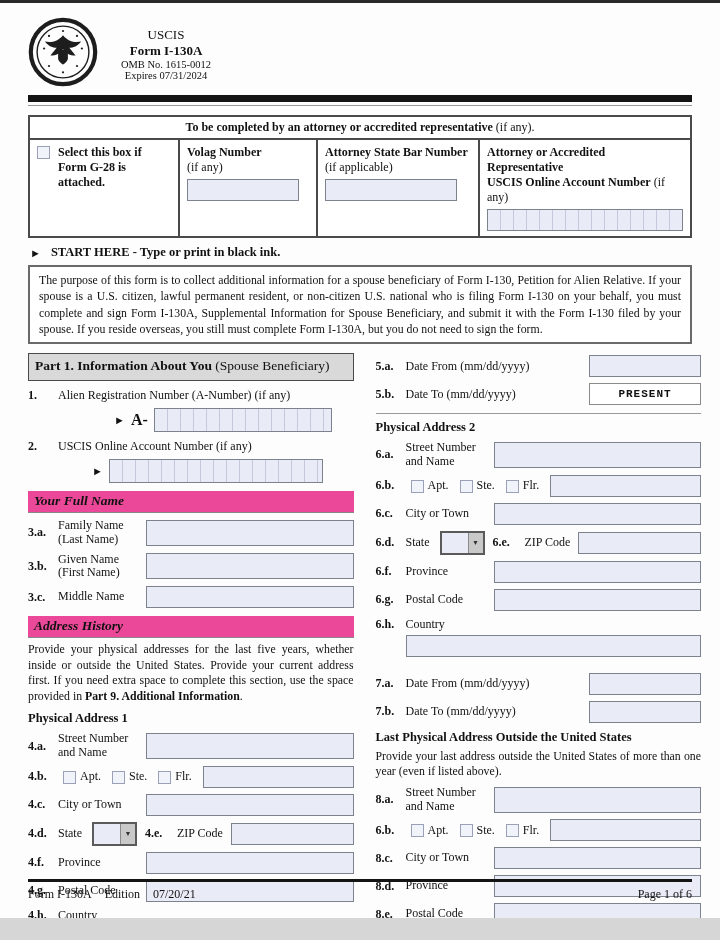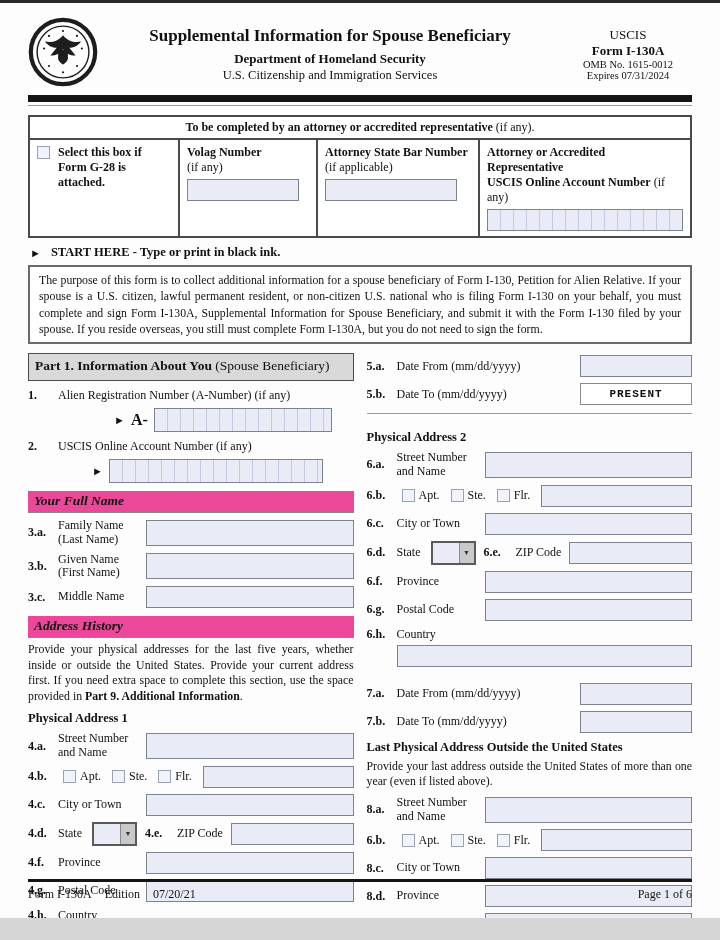--- a/index.html
+++ b/index.html
@@ -44,38 +44,38 @@
   .c3 .fld { width: 132px; }
 
   
   .start { display: flex; align-items: center; gap: 10px; margin: 7px 0 5px 2px; font-size: 12.5px; font-weight: bold; }
   .start .arrow { font-size: 11px; }
 
   
   .purpose { border: 2px solid #6a6a6a; background: #fff; padding: 5px 9px; font-size: 11.8px; line-height: 1.38; text-align: justify; }
 
   
-  .cols { display: flex; gap: 13px; margin-top: 9px; }
+  .cols { display: flex; gap: 22px; margin-top: 9px; }
   .col { width: 325.5px; flex: none; }
 
   .part1 { background: #d9d9d9; border: 1.5px solid #4a4a4a; padding: 4px 6px 5px; font-size: 13.5px; line-height: 1.25; }
   .band { background: #ec4899; border-bottom: 1.5px solid #888; padding: 2px 6px 3px; font-size: 13.5px; font-weight: bold; font-style: italic; margin-top: 8px; }
 
   .row { display: flex; align-items: center; margin-top: 6px; font-size: 12px; }
   .num { flex: none; width: 30px; font-weight: bold; }
   .lbl2 { flex: none; width: 88px; line-height: 1.15; }
   .lbl { flex: none; }
   .grow { flex: 1; }
   .item-label { display: flex; margin-top: 7px; font-size: 12px; }
   .arrow-line { display: flex; align-items: center; margin: 5px 0 4px 86px; gap: 6px; }
   .arrow-line .arrow { font-size: 11px; }
   .af { height: 24px; }
 
   .unit-row { display: flex; align-items: center; margin-top: 6px; font-size: 12px; gap: 5px; }
-  .unit-row .pair { display: flex; align-items: flex-start; gap: 4px; margin-right: 6px; }
+  .unit-row .pair { display: flex; align-items: center; gap: 4px; margin-right: 6px; }
 
   .combo { flex: none; display: inline-flex; border: 2px solid #5a5a5a; margin: 0 8px 0 10px; }
   .combo-field { display: inline-block; width: 26px; height: 20px; background: #e9ecf7; }
   .combo-btn { display: inline-flex; align-items: center; justify-content: center; width: 15px; height: 20px; background: #c9c9c9; border-left: 1px solid #8a8a8a; font-size: 7px; color: #333; }
 
   .country-block { margin-top: 6px; font-size: 12px; }
   .country-block .row2 { display: flex; }
   .country-block .fld { width: calc(100% - 30px); margin: 3px 0 0 30px; }
 
   .colrule { border: none; border-top: 1.5px solid #9a9a9a; margin: 8px 0 2px; }
@@ -106,25 +106,20 @@
         <circle cx="50" cy="20" r="1.6" fill="#1d1d1d"></circle>
           <circle cx="30" cy="27" r="1.6" fill="#1d1d1d"></circle>
         <circle cx="70" cy="27" r="1.6" fill="#1d1d1d"></circle>
           <circle cx="23" cy="45" r="1.6" fill="#1d1d1d"></circle>
         <circle cx="77" cy="45" r="1.6" fill="#1d1d1d"></circle>
           <circle cx="30" cy="70" r="1.6" fill="#1d1d1d"></circle>
         <circle cx="70" cy="70" r="1.6" fill="#1d1d1d"></circle>
           <circle cx="50" cy="79" r="1.6" fill="#1d1d1d"></circle>
       </svg>
     </div>
-    <div class="hdr-center">
-      <div class="hdr-title">Supplemental Information for Spouse Beneficiary</div>
-      <div class="hdr-dept">Department of Homeland Security</div>
-      <div class="hdr-agency">U.S. Citizenship and Immigration Services</div>
-    </div>
     <div class="hdr-right">
       <div class="hdr-uscis">USCIS</div>
       <div class="hdr-form">Form I-130A</div>
       <div class="hdr-small">OMB No. 1615-0012</div>
       <div class="hdr-small">Expires 07/31/2024</div>
     </div>
   </div>
   <div class="blackbar"></div>
   <div class="thinline"></div>
 
@@ -279,21 +274,21 @@
         <input class="fld datefld" type="text" style="">
       </div>
       <div class="row">
         <span class="num" style="width:30px">5.b.</span>
         <span class="lbl grow">Date To (mm/dd/yyyy)</span>
         <span class="present">PRESENT</span>
       </div>
 
       <hr class="colrule">
 
-      <div class="subhead" style="margin-top:16px">Physical Address 2</div>
+      <div class="subhead" style="margin-top:6px">Physical Address 2</div>
 
       <div class="row">
         <span class="num">6.a.</span>
         <span class="lbl2"><span>Street Number</span><br><span>and Name</span></span>
         <input class="fld grow" style="height: 26px;" type="text">
       </div>
       <div class="unit-row">
         <span class="num">6.b.</span>
         <span class="pair">
             <span class="cb"></span>

